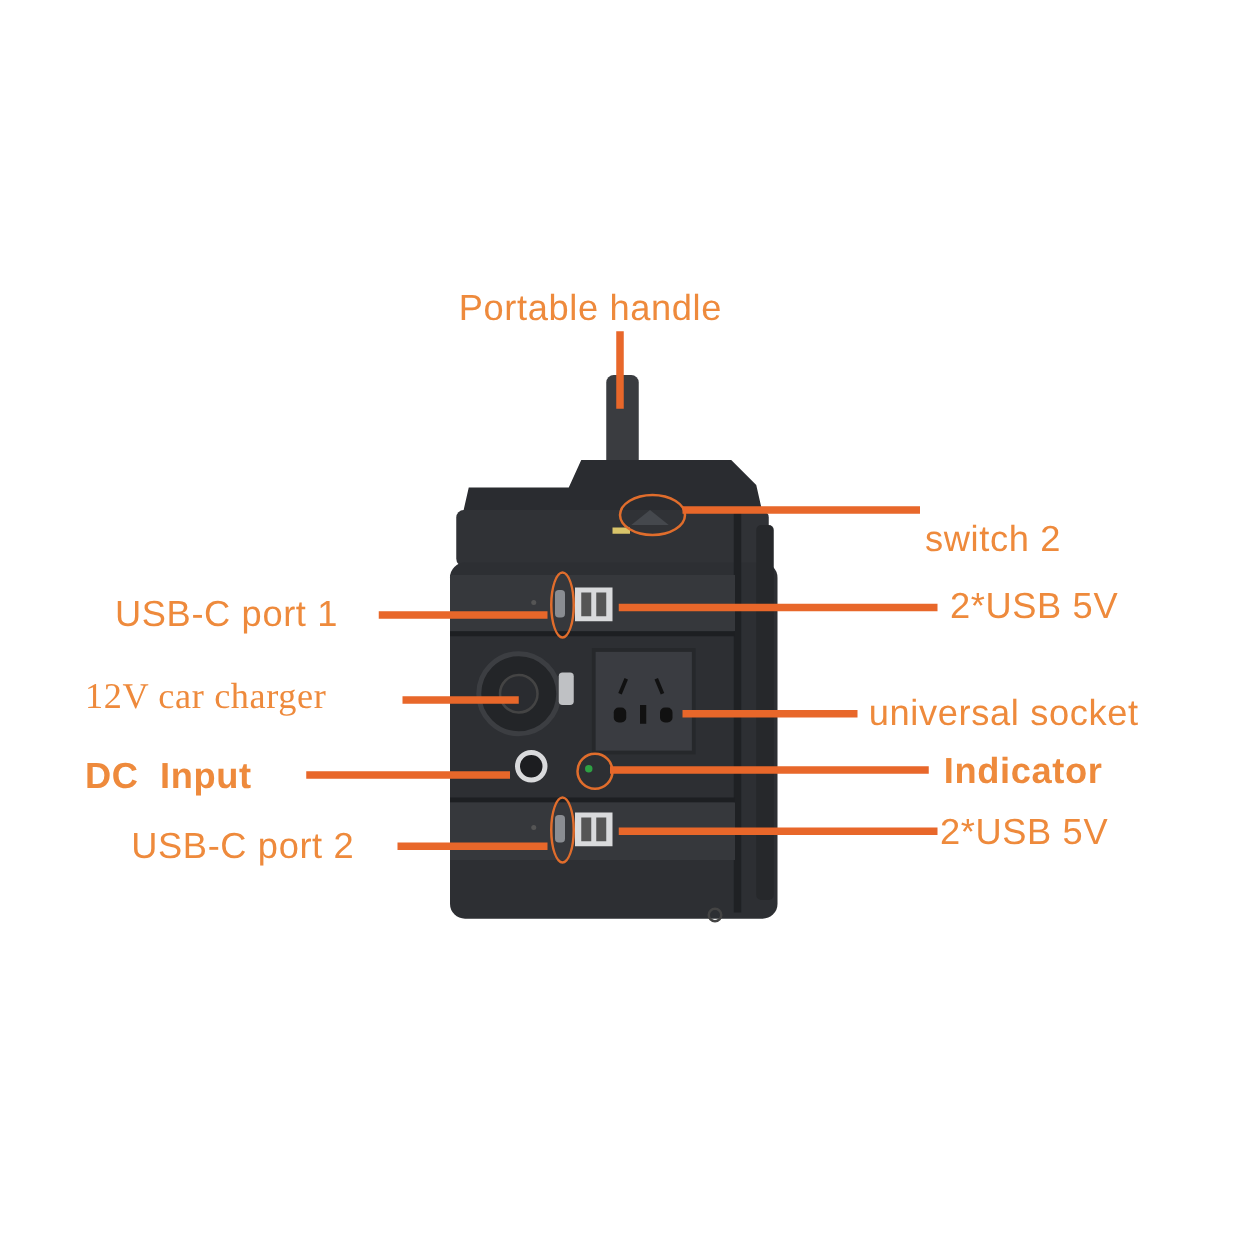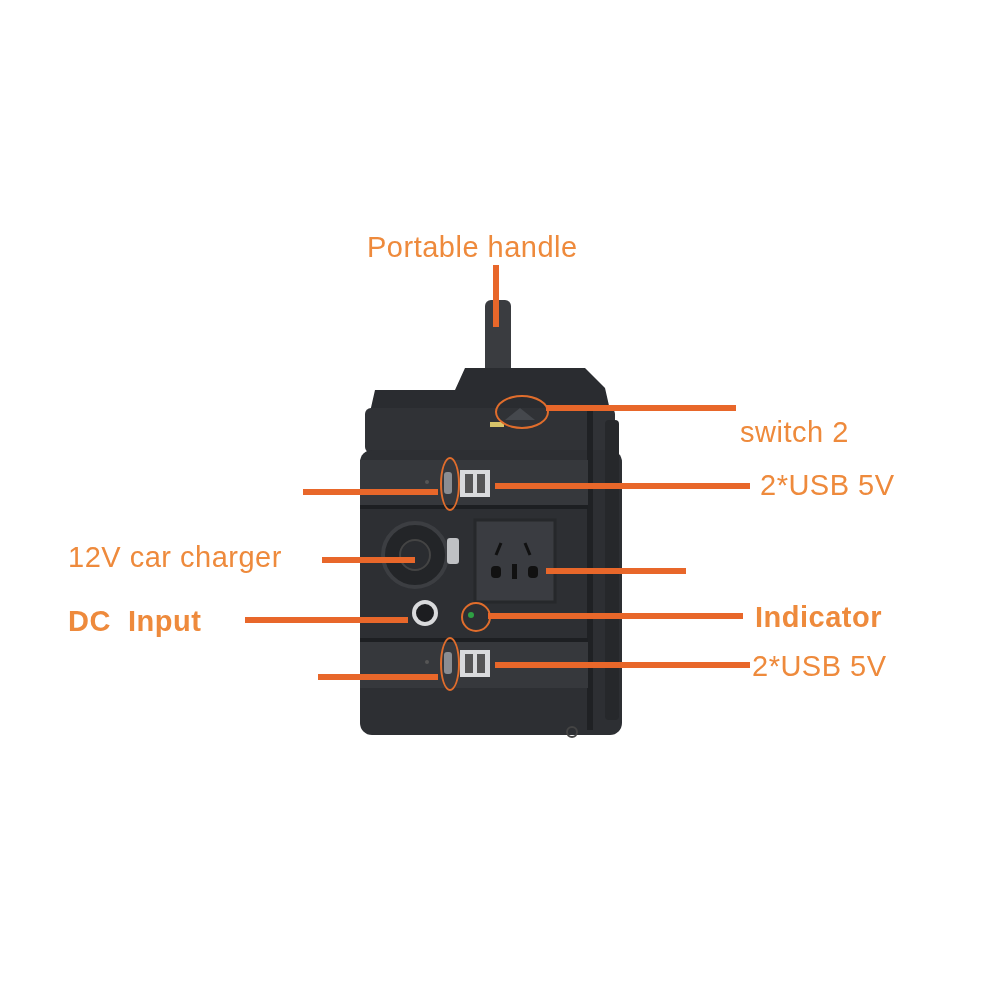--- a/index.html
+++ b/index.html
@@ -78,18 +78,21 @@
   <div class="line" style="left:495px;top:483px;width:255px;"></div>
   <div class="line" style="left:322px;top:557px;width:93px;"></div>
   <div class="line" style="left:546px;top:568px;width:140px;"></div>
   <div class="line" style="left:245px;top:617px;width:163px;"></div>
   <div class="line" style="left:488px;top:613px;width:255px;"></div>
   <div class="line" style="left:318px;top:674px;width:120px;"></div>
   <div class="line" style="left:495px;top:662px;width:255px;"></div>
 
   <div class="label" style="left:367px;top:233px;">Portable handle</div>
   <div class="label" style="left:740px;top:390px;margin-top:28px;">switch 2</div>
+  <div class="label" style="left:92px;top:478px;">USB-C port 1</div>
   <div class="label" style="left:760px;top:471px;">2*USB 5V</div>
-  <div class="label" style="left:68px;top:543px;">12V car charger</div>
+  <div class="label" style="left:68px;top:543px;font-family:Liberation Serif, serif;">12V car charger</div>
+  <div class="label" style="left:695px;top:557px;">universal socket</div>
   <div class="label" style="left:68px;top:607px;white-space:pre;font-weight:bold;">DC  Input</div>
   <div class="label" style="left:755px;top:603px;font-weight:bold;">Indicator</div>
+  <div class="label" style="left:105px;top:663px;">USB-C port 2</div>
   <div class="label" style="left:752px;top:652px;">2*USB 5V</div>
 </div>
 
 </body></html>

